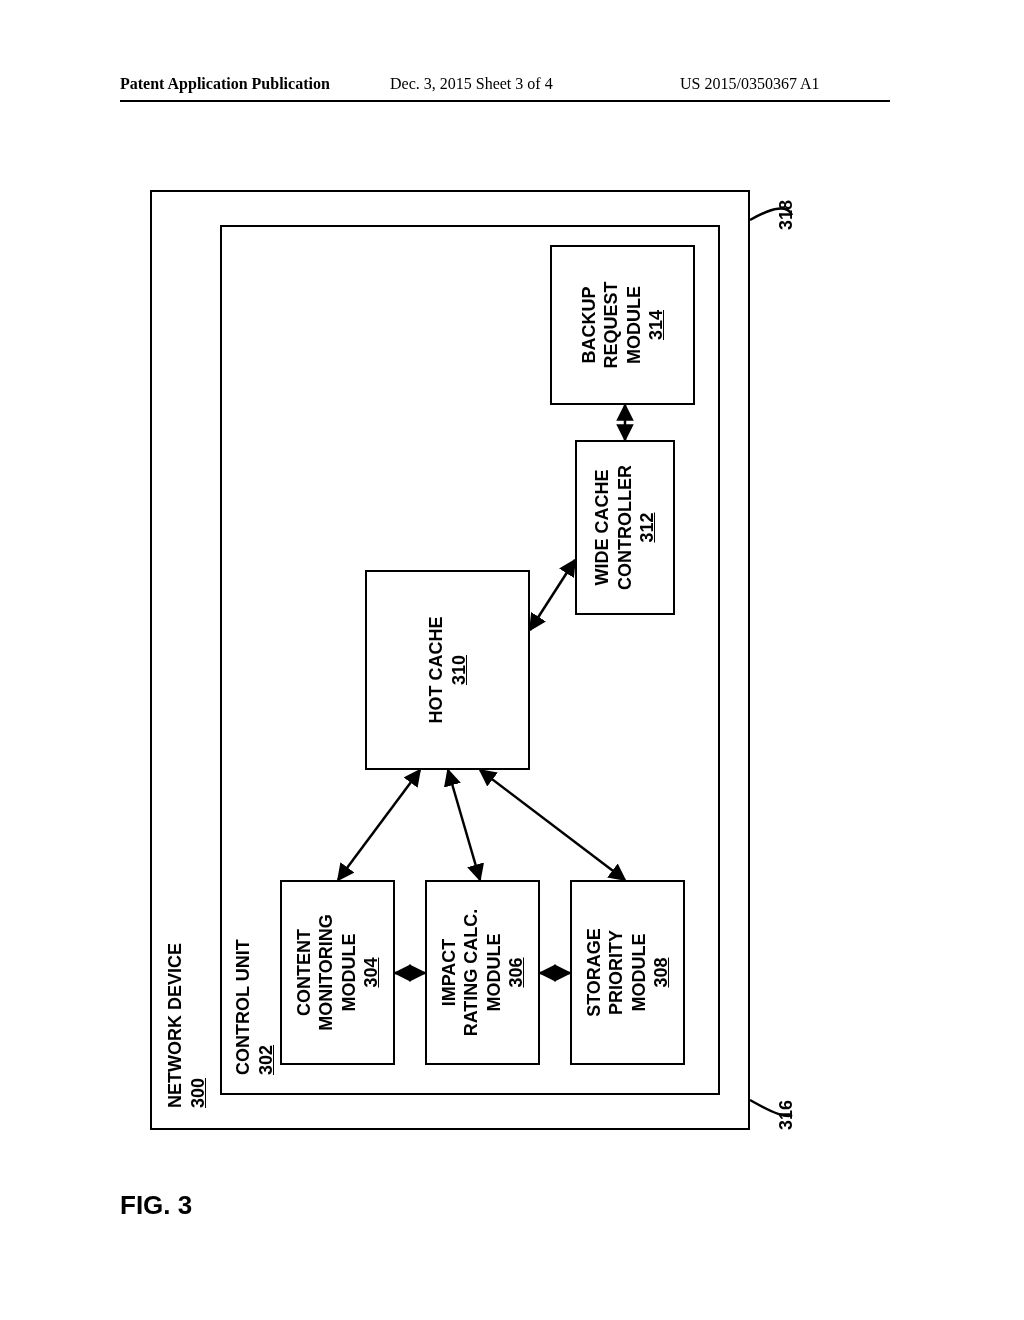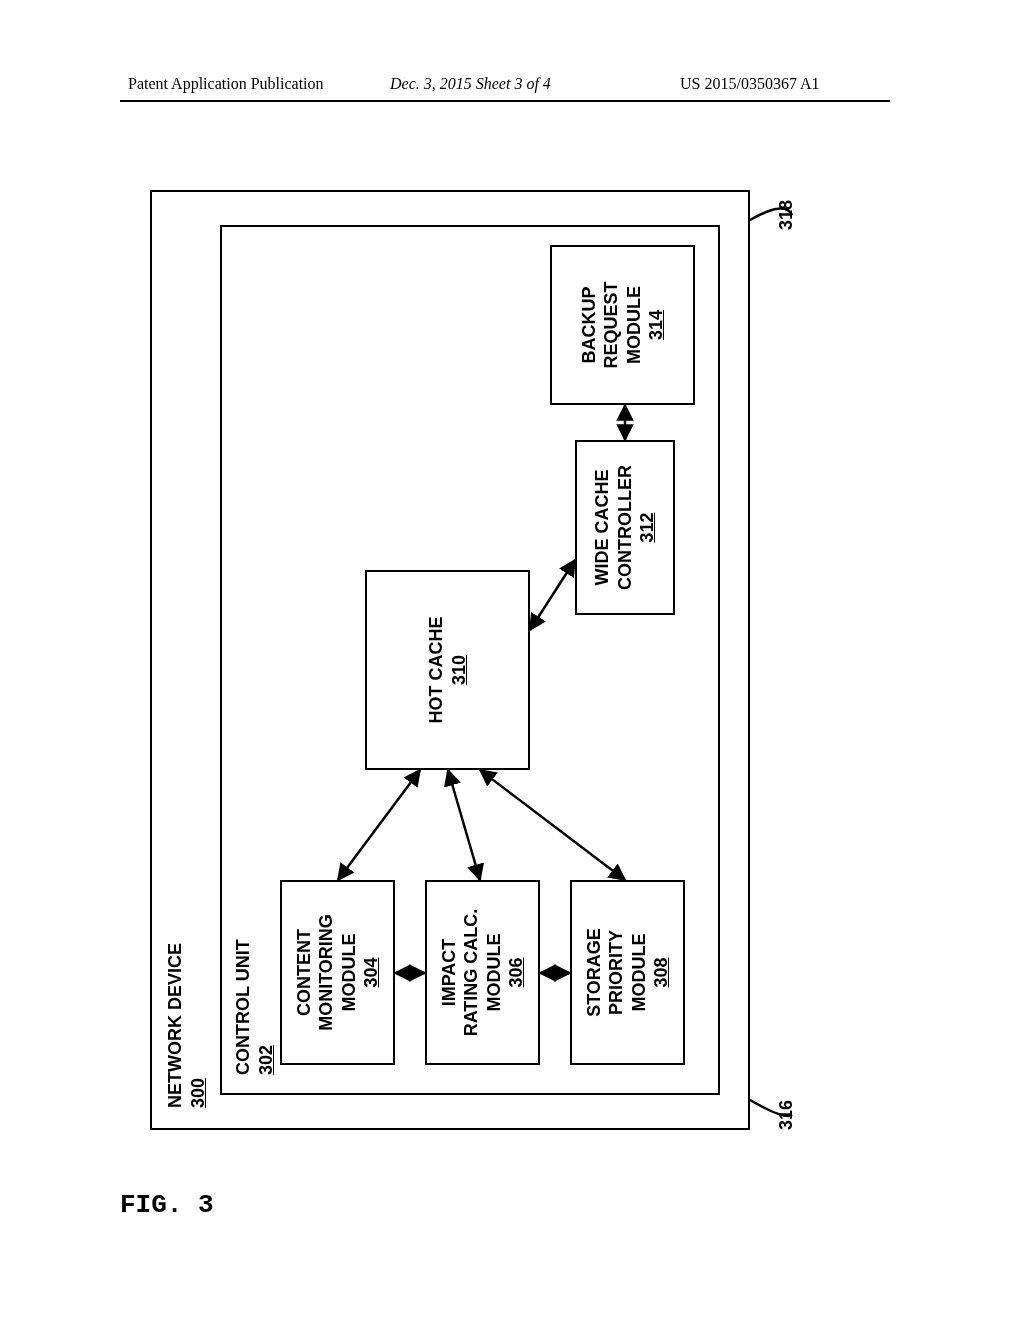--- a/index.html
+++ b/index.html
@@ -12,29 +12,28 @@
   }
   .header {
     position: absolute;
     top: 75px;
     left: 0;
     width: 100%;
     height: 30px;
   }
   .header-left {
     position: absolute;
-    left: 128px;
-    font-weight: normal;
+    left: 120px;
+    font-weight: bold;
     font-size: 16px;
   }
   .header-mid {
     position: absolute;
     left: 390px;
     font-size: 16px;
-    font-style: italic;
   }
   .header-right {
     position: absolute;
     left: 680px;
     font-size: 16px;
     font-family: Liberation Serif, serif;
   }
   .header-line {
     position: absolute;
     top: 100px;
@@ -79,21 +78,21 @@
   svg.lines {
     position: absolute;
     top: 0; left: 0;
     width: 1000px; height: 720px;
     pointer-events: none;
   }
   .fig-label {
     position: absolute;
     left: 120px;
     top: 1190px;
-    font-family: Liberation Mono, monospace;
+    font-family: Liberation Sans, sans-serif;
     font-weight: bold;
     font-size: 26px;
   }
 </style>
 </head>
 <body>
 
 <div class="header">
   <div class="header-left">Patent Application Publication</div>
   <div class="header-mid">Dec. 3, 2015   Sheet 3 of 4</div>

